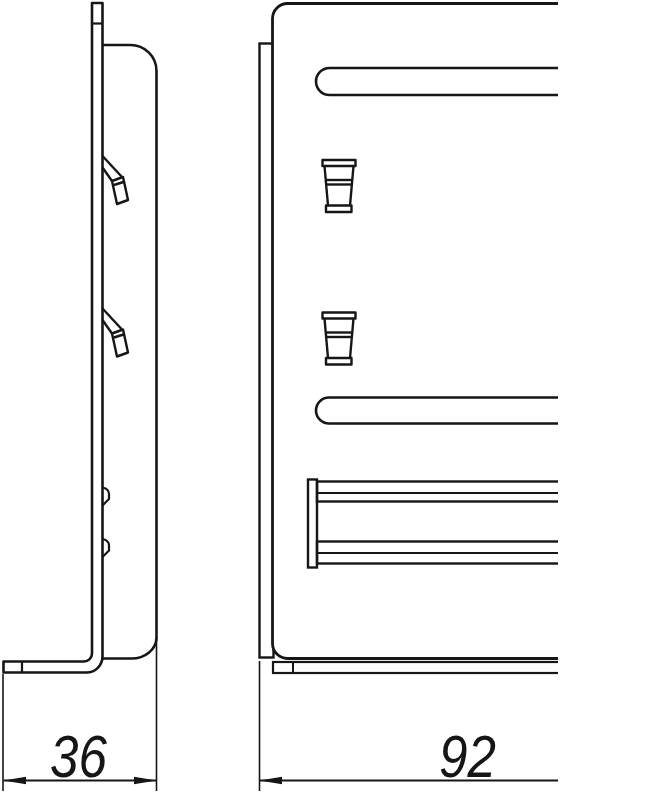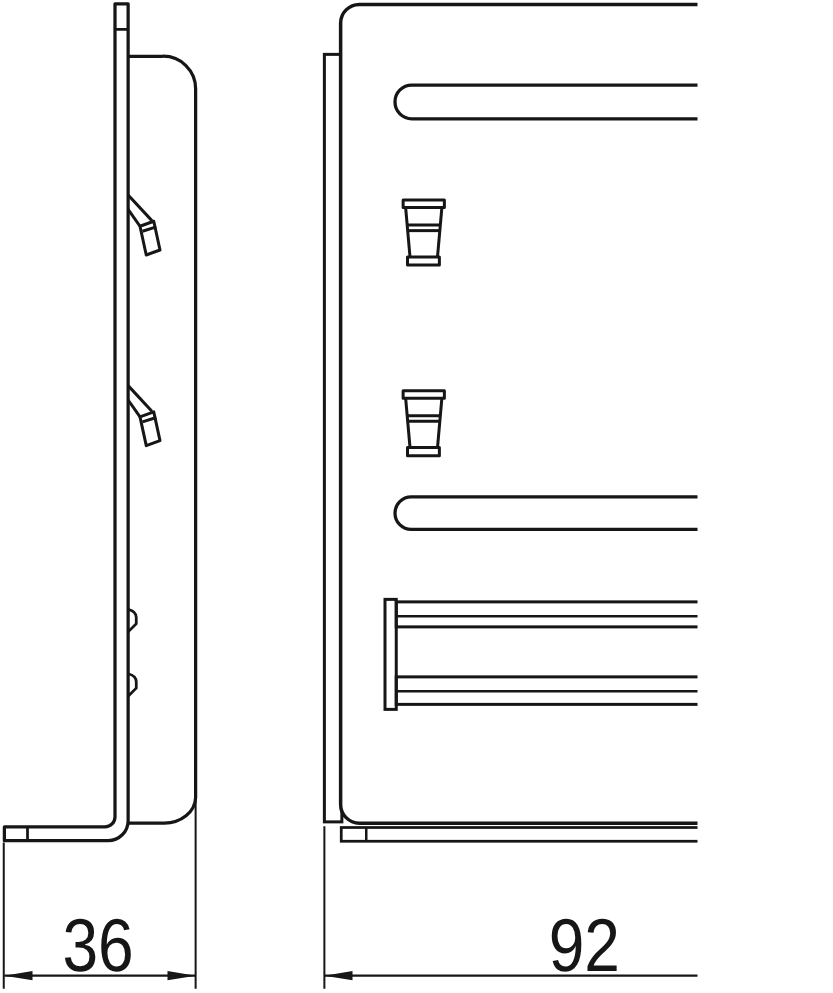--- a/index.html
+++ b/index.html
@@ -3,20 +3,21 @@
 <meta charset="utf-8">
 <style>
   html, body { margin: 0; padding: 0; background: #ffffff; }
   .canvas {
     position: relative;
     width: 558px;
     height: 794px;
     background: #ffffff;
     overflow: hidden;
     font-family: "Liberation Sans", sans-serif;
+    font-style: italic;
   }
   svg { display: block; }
   text.dim-label {
     font-family: "Liberation Sans", sans-serif;
     font-size: 60px;
     fill: #161616;
   }
 </style>
 </head>
 <body>

